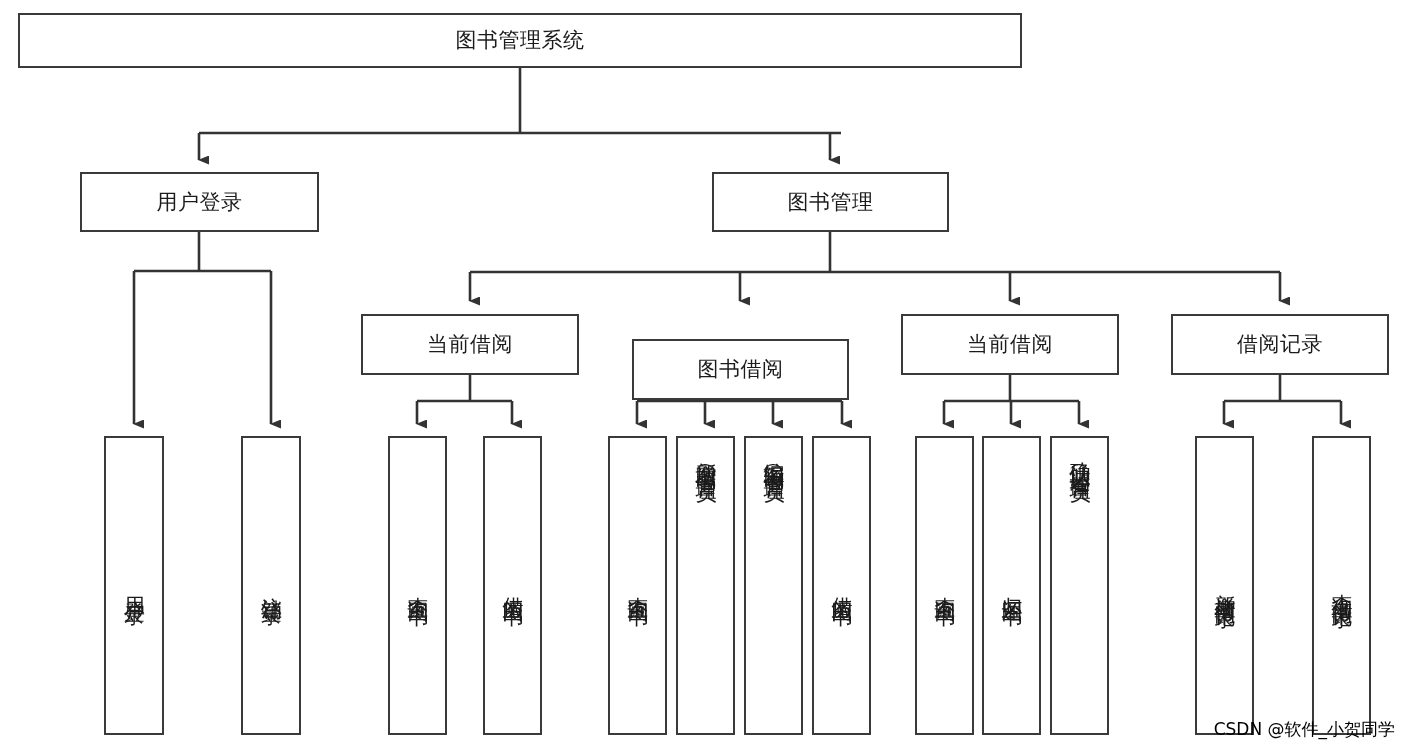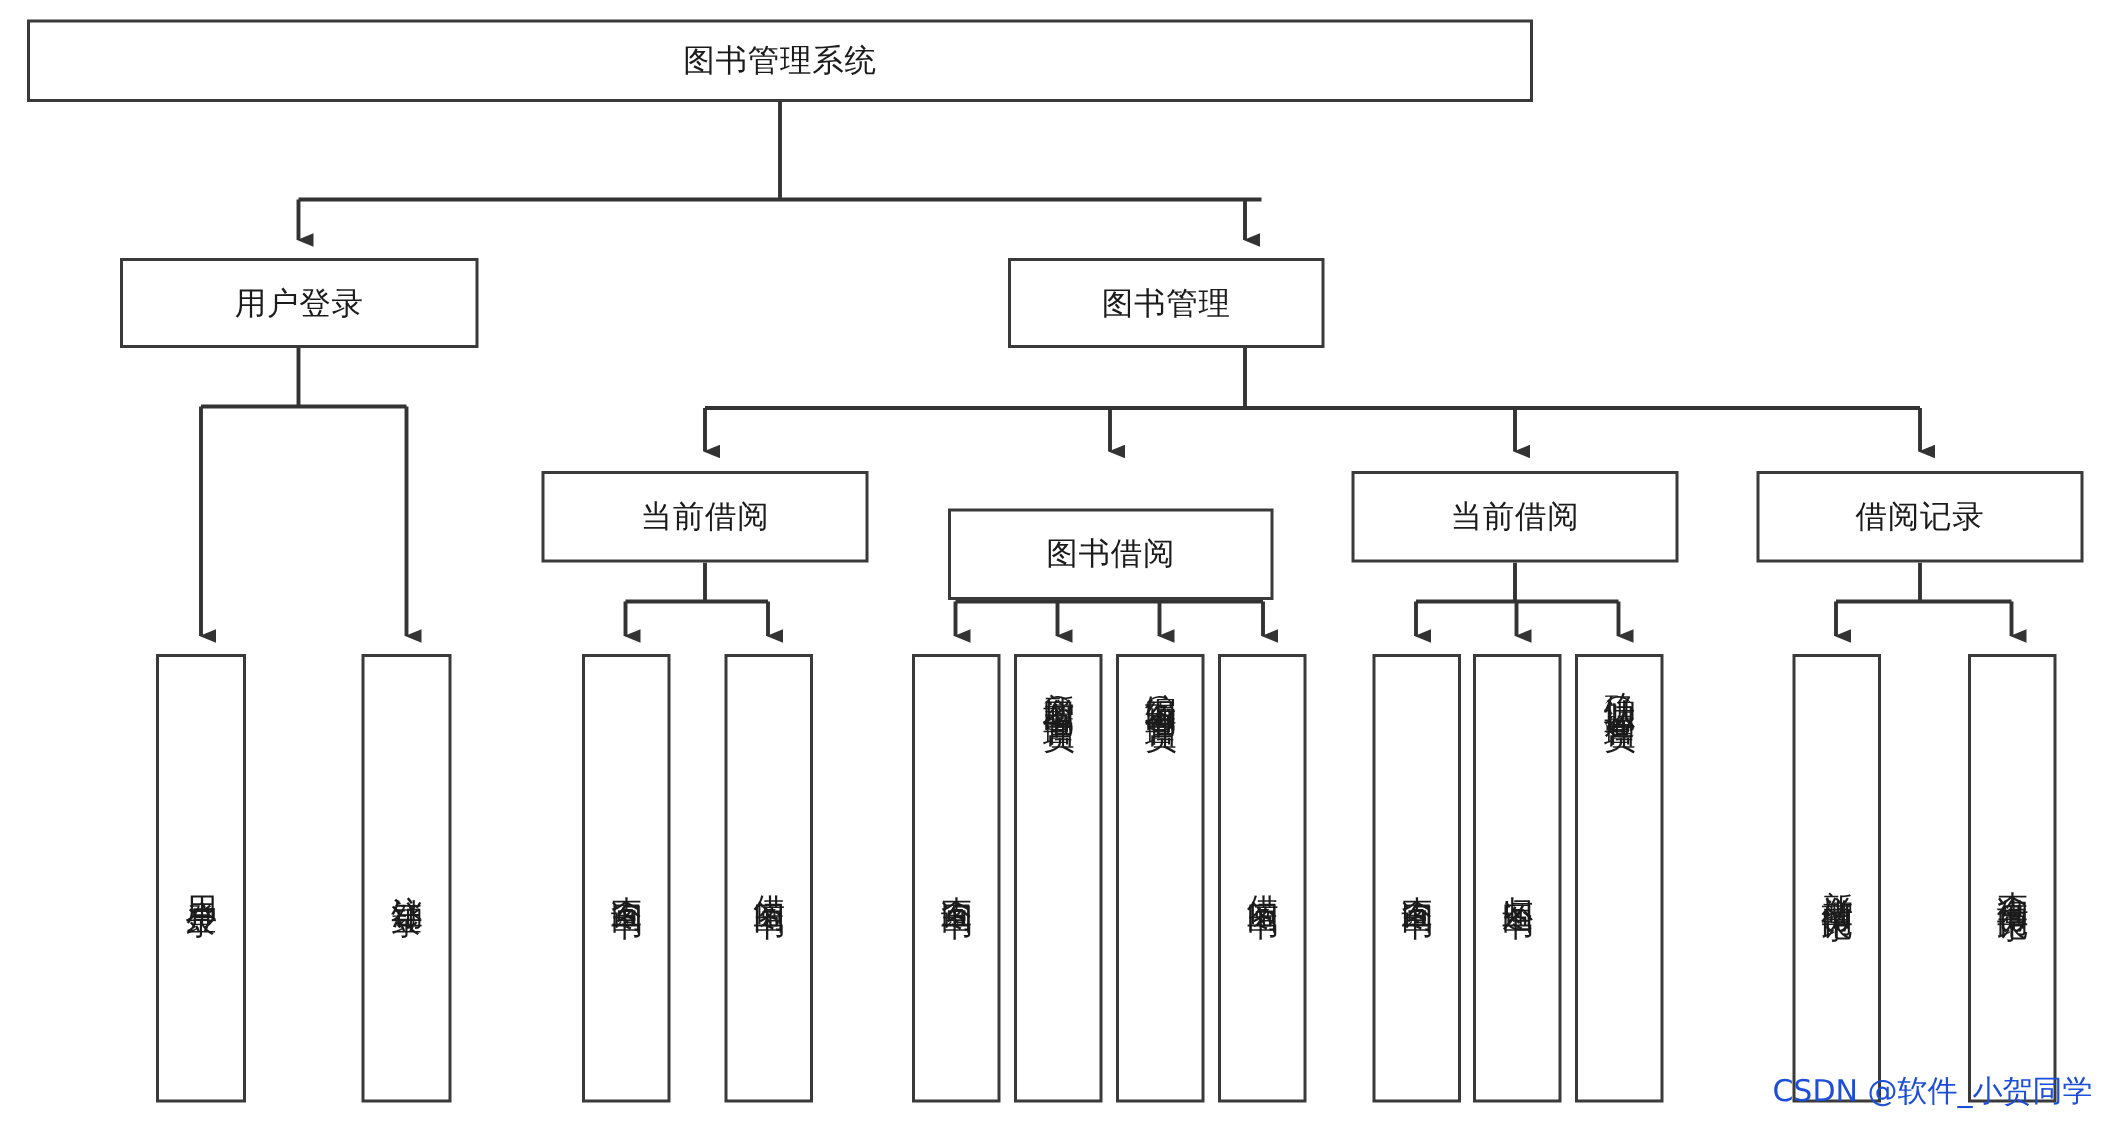--- a/index.html
+++ b/index.html
@@ -56,22 +56,22 @@
     white-space: nowrap;
   }
   .node.vertical.centered {
     align-items: center;
     padding-top: 0;
   }
   .watermark {
     position: absolute;
     right: 10px;
     bottom: 6px;
-    font-size: 20px;
-    color: #1d4ed8;
+    font-size: 17px;
+    color: #000000;
     z-index: 3;
     white-space: nowrap;
     font-family: "DejaVu Sans", "Liberation Sans", sans-serif;
   }
 </style>
 </head>
 <body>
 
 <div id="diagram-root">
 
@@ -125,21 +125,21 @@
     </g>
   </svg>
 
   <div class="node horizontal" style="left:18px; top:13px; width:1004px; height:55px;">
     <span class="label">图书管理系统</span>
   </div>
 
   <div class="node horizontal" style="left:80px; top:172px; width:239px; height:60px;">
     <span class="label">用户登录</span>
   </div>
-  <div class="node horizontal" style="left:672px; top:172px; width:211px; height:60px;">
+  <div class="node horizontal" style="left:712px; top:172px; width:237px; height:60px;">
     <span class="label">图书管理</span>
   </div>
 
   <div class="node horizontal" style="left:361px; top:314px; width:218px; height:61px;">
     <span class="label">当前借阅</span>
   </div>
   <div class="node horizontal" style="left:632px; top:314px; width:217px; height:61px;margin-top:25px;">
     <span class="label">图书借阅</span>
   </div>
   <div class="node horizontal" style="left:901px; top:314px; width:218px; height:61px;">

